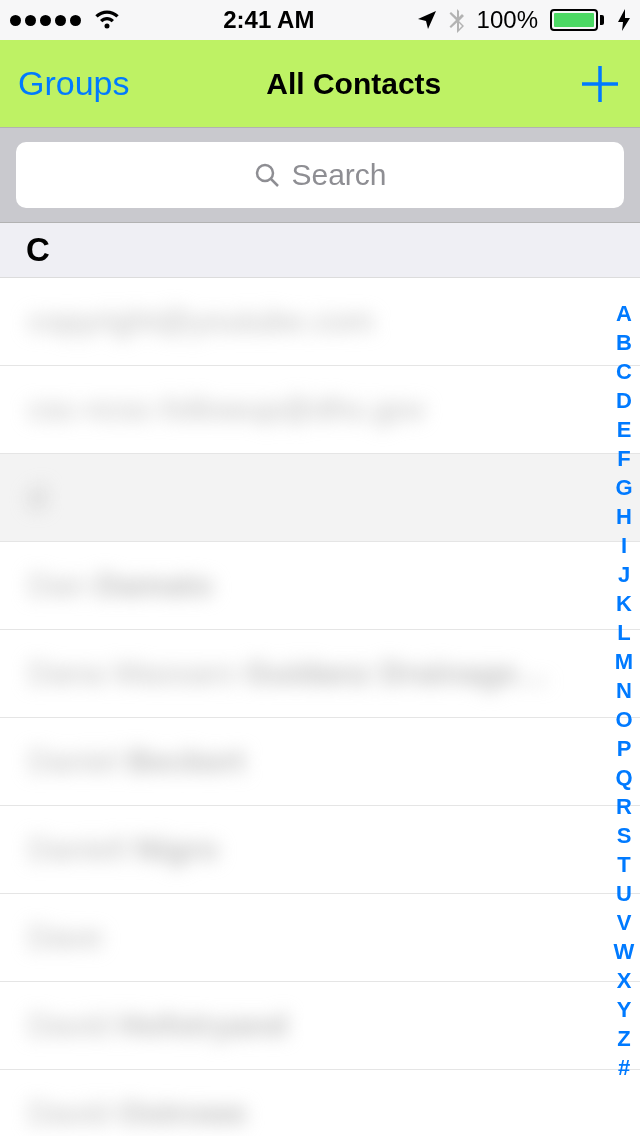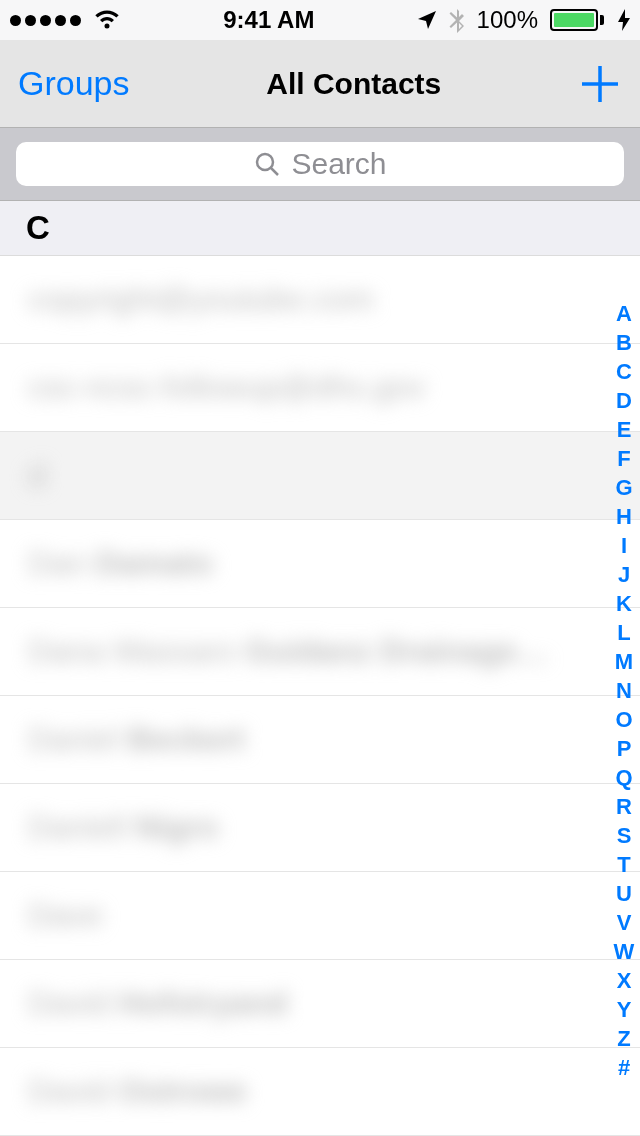--- a/index.html
+++ b/index.html
@@ -17,32 +17,32 @@
     .sb-time { font-weight:600; font-size:24px; }
     .sb-right svg { display:block; }
     .battery-wrap { display:flex; align-items:center; gap:2px; }
     .battery-body { width:48px; height:22px; border:2px solid #000; border-radius:4px; position:relative; padding:2px; }
     .battery-fill { background:#4cd964; height:100%; width:100%; border-radius:1px; }
     .battery-cap { width:4px; height:10px; background:#000; border-radius:0 2px 2px 0; }
     .bolt { font-size:22px; margin-left:2px; }
 
     
     .navbar {
-      height:88px; width:100%; background:#e5e5e5; border-bottom:1px solid #b2b2b2;
+      height:88px; width:100%; background:#bef264; border-bottom:1px solid #b2b2b2;
       display:flex; align-items:center; justify-content:space-between; padding:0 18px;
     }
     .nav-left { color:#007aff; font-size:34px; font-weight:400; }
     .nav-title { font-size:30px; font-weight:700; color:#000; flex:1; text-align:center; }
     .nav-right { color:#007aff; }
     .plus-icon svg { display:block; }
 
     
     .searchbar-wrap { background:#c9c9ce; padding:14px 16px; border-bottom:1px solid #b2b2b2; }
     .searchbar {
-      background:#fff; border-radius:10px; height:44px;
+      background:#fff; border-radius:10px; height:66px;
       display:flex; align-items:center; justify-content:center; gap:10px;
     }
     .searchbar .mag svg { display:block; }
     .searchbar .ph { color:#8e8e93; font-size:30px; }
 
     
     .section-header {
       background:#efeff4; height:55px; display:flex; align-items:center; padding:0 26px;
       font-size:33px; font-weight:700; color:#000; border-bottom:1px solid #dcdcdc;
     }
@@ -78,21 +78,21 @@
         <div class="dot"></div>
         <div class="dot"></div>
         <div class="dot"></div>
     </div>
     <span class="wifi-icon">
       <svg width="28" height="22" viewBox="0 0 28 22">
           <path d="M14 19.5a2.5 2.5 0 100-5 2.5 2.5 0 000 5zM7 11c4-4 10-4 14 0l-2.3 2.3c-2.7-2.7-6.7-2.7-9.4 0L7 11zM2.3 6.3C8.8-.2 19.2-.2 25.7 6.3l-2.3 2.3C18.2 3.4 9.8 3.4 4.6 8.6L2.3 6.3z" fill="#000"></path>
         </svg>
     </span>
   </div>
-  <div class="sb-time">9:41 AM</div>
+  <div class="sb-time">2:41 AM</div>
   <div class="sb-right">
     <span>
       <svg width="20" height="20" viewBox="0 0 20 20">
           <path d="M19 1L1 9l8 2 2 8 8-18z" fill="#000"></path>
         </svg>
     </span>
     <span>
       <svg width="16" height="26" viewBox="0 0 16 26">
           <path d="M8 0v10.5L2 5 0.5 6.5 7 13 0.5 19.5 2 21l6-5.5V26l7-7-5-5 5-5-7-7zM10 4l3 3-3 3V4zm0 12l3 3-3 3v-6z" fill="#b3b3b3"></path>
         </svg>

